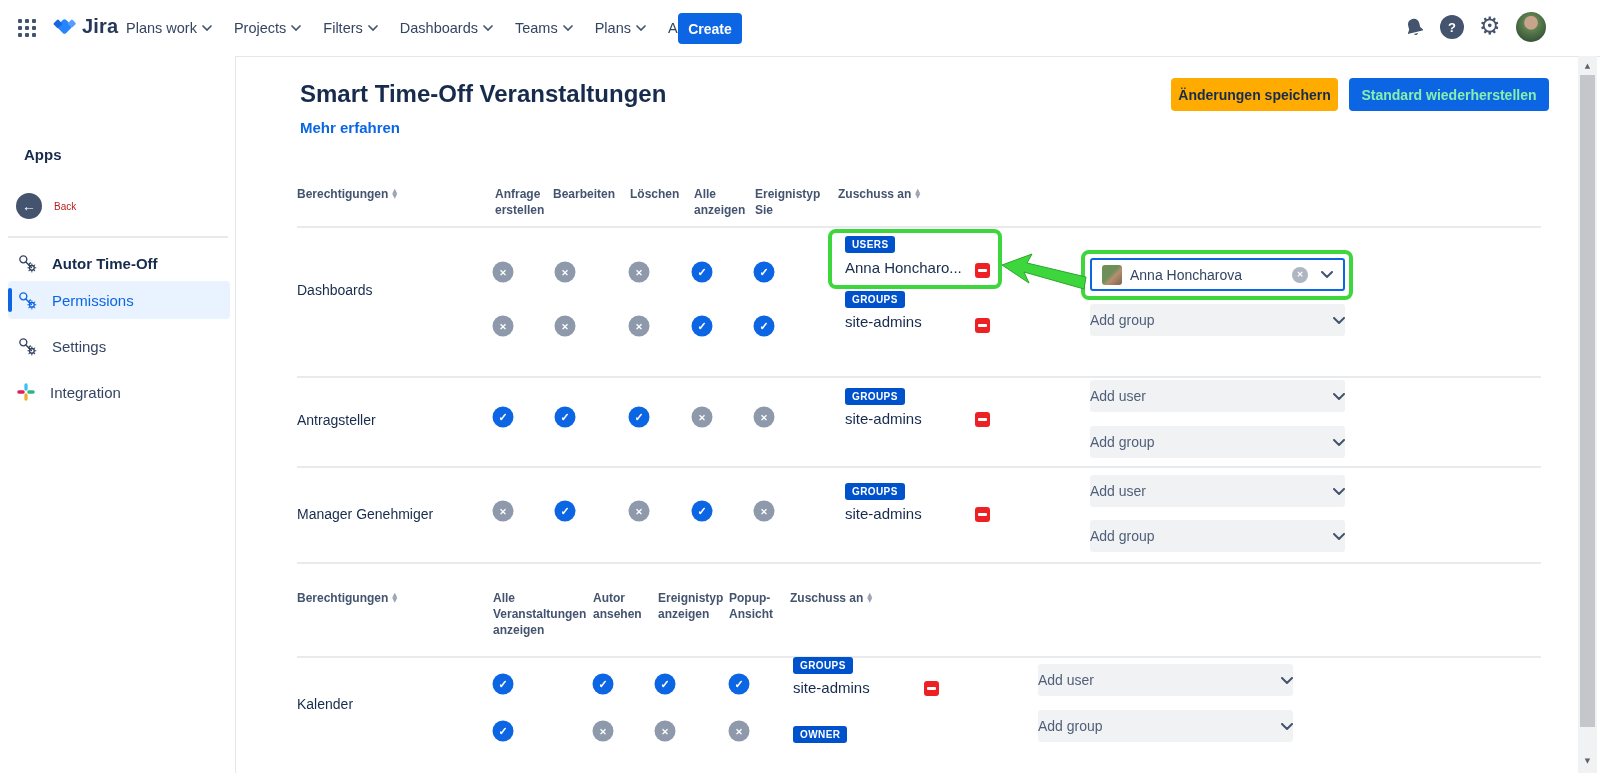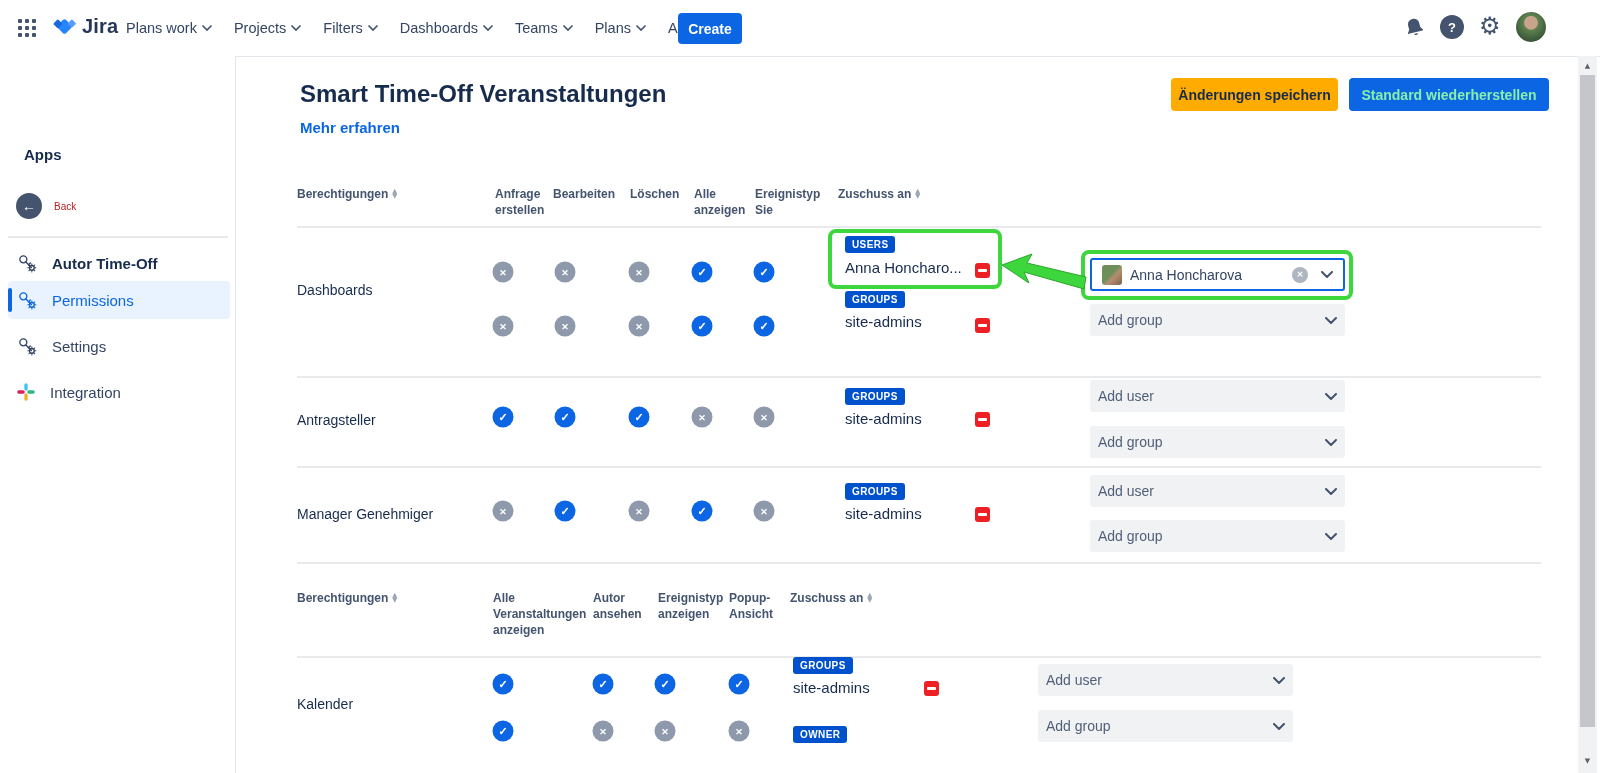--- a/index.html
+++ b/index.html
@@ -68,21 +68,21 @@
       justify-content:center;color:#fff;transform:translate(-50%,-50%);cursor:pointer;font-weight:700;}
   .ic-check{background:#0C66E4;font-size:11px;}
   .ic-x{background:#8E99AB;font-size:9px;}
   .badge{position:absolute;background:#0052CC;color:#fff;font-size:10px;font-weight:700;
          letter-spacing:.4px;padding:3px 7px;border-radius:3px;line-height:11px;}
   .grant-name{position:absolute;font-size:15px;color:#172B4D;line-height:22px;}
   .minus{position:absolute;width:15px;height:15px;border-radius:3px;background:#ED2024;cursor:pointer;}
   .minus::after{content:"";position:absolute;left:3px;right:3px;top:6.4px;height:2.4px;background:#fff;border-radius:1px;}
 
   .sel{position:absolute;width:255px;height:32px;background:#F1F2F4;border-radius:3px;display:flex;
-       align-items:center;padding:0 8px;box-sizing:border-box;font-size:14px;color:#505F79;cursor:pointer;}
+       align-items:center;padding:0 0;box-sizing:border-box;font-size:14px;color:#505F79;cursor:pointer;}
   .sel .chev{margin-left:auto;}
   .sel-user{background:#fff;border:2px solid #0C66E4;height:33px;color:#344563;padding:0 10px;}
   .sel-avatar{width:20px;height:20px;border-radius:3px;margin-right:8px;
               background:linear-gradient(135deg,#6f8f5a 0 45%,#b78d6f 60%,#7a6450);}
   .clear-ic{margin-left:auto;width:16px;height:16px;border-radius:50%;background:#AEB6C2;color:#fff;
             display:flex;align-items:center;justify-content:center;font-size:8px;font-weight:700;cursor:pointer;}
   .sel-user .chev{margin-left:13px;}
 
   
   .hl-box{position:absolute;border:4px solid #3DD63D;border-radius:8px;pointer-events:none;}

